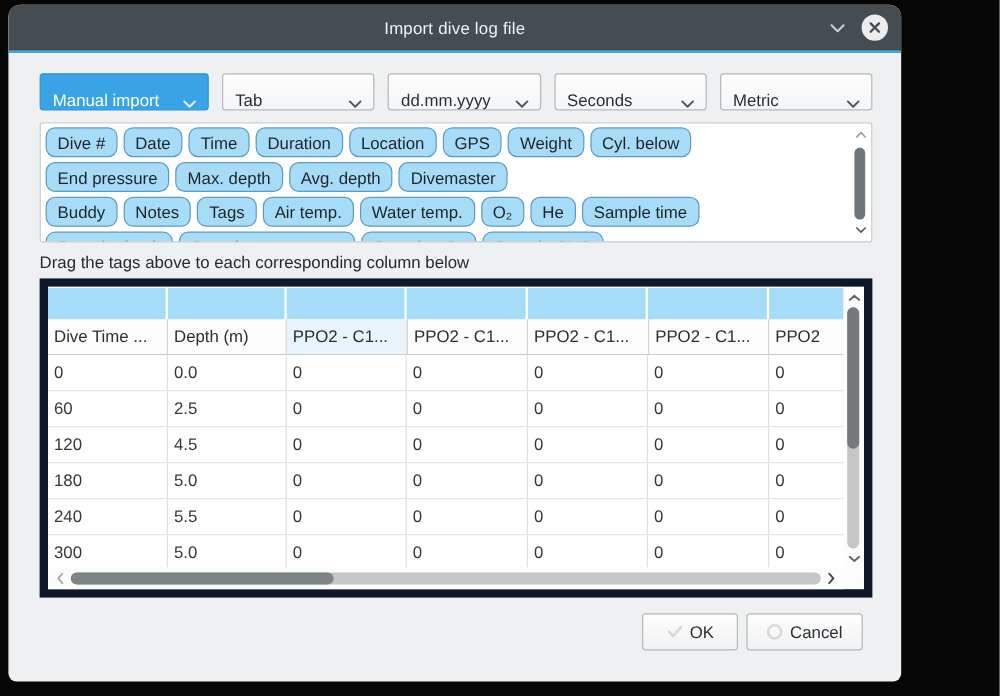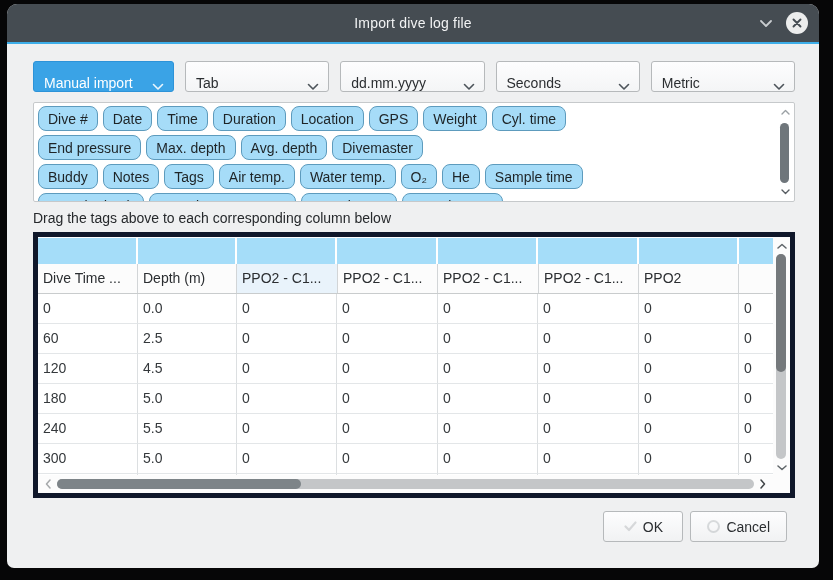--- a/index.html
+++ b/index.html
@@ -2,21 +2,21 @@
 <html><head>
 <meta charset="utf-8">
 <style>
   html,body{margin:0;padding:0;}
   body{
     width:833px;height:580px;background:#060607;overflow:hidden;
     font-family:"Liberation Sans","DejaVu Sans",sans-serif;
     -webkit-font-smoothing:antialiased;
   }
   .window{
-    position:absolute;left:7px;top:4px;width:812px;height:564px;
+    position:absolute;left:7px;top:4px;width:744px;height:564px;
     border-radius:10px 10px 7px 7px;overflow:hidden;background:#eff0f1;
     display:flex;flex-direction:column;
   }
   
   .titlebar{
     height:38px;flex:none;background:#454c52;border-bottom:2px solid #3daee9;
     position:relative;display:flex;align-items:center;
   }
   .titlebar .title{
     position:absolute;left:0;right:0;text-align:center;
@@ -62,21 +62,21 @@
   .mini-sb .down{bottom:1px;color:#565c61;}
   .mini-sb .handle{
     position:absolute;left:2px;width:9px;top:18px;bottom:16px;
     background:#6f767b;border-radius:4.5px;
   }
   
   .instruction{margin:8px 0 6px 0;font-size:14px;color:#26292c;flex:none;}
   
   .table-widget{
     position:relative;height:266px;flex:none;background:#fcfcfc;
-    border:5px solid #0f172a;box-sizing:border-box;
+    border:7px solid #0f172a;box-sizing:border-box;
   }
   .table-clip{position:absolute;left:0;top:0;right:17px;bottom:18px;overflow:hidden;background:#fff;}
   .drop-row{display:flex;height:27px;background:#fff;padding-top:1px;box-sizing:border-box;}
   .drop-cell{background:#a5ddf9;margin-right:2px;flex:none;box-sizing:border-box;height:26px;}
   .header-row{display:flex;height:29px;border-bottom:1px solid #c9cccd;background:#fcfcfc;}
   .hcell{
     flex:none;box-sizing:border-box;border-right:1px solid #d2d5d7;
     font-size:14px;color:#2b2e31;line-height:28px;padding:0 4px 0 5px;
     white-space:nowrap;overflow:hidden;
   }
@@ -177,21 +177,21 @@
     <div class="tags-box">
       <div class="tags-rows">
           <div class="tag-row">
             <span class="tag">Dive #</span>
             <span class="tag">Date</span>
             <span class="tag">Time</span>
             <span class="tag">Duration</span>
             <span class="tag">Location</span>
             <span class="tag">GPS</span>
             <span class="tag">Weight</span>
-            <span class="tag">Cyl. time</span>
+            <span class="tag">Cyl. below</span>
           </div>
           <div class="tag-row">
             <span class="tag">End pressure</span>
             <span class="tag">Max. depth</span>
             <span class="tag">Avg. depth</span>
             <span class="tag">Divemaster</span>
           </div>
           <div class="tag-row">
             <span class="tag">Buddy</span>
             <span class="tag">Notes</span>

